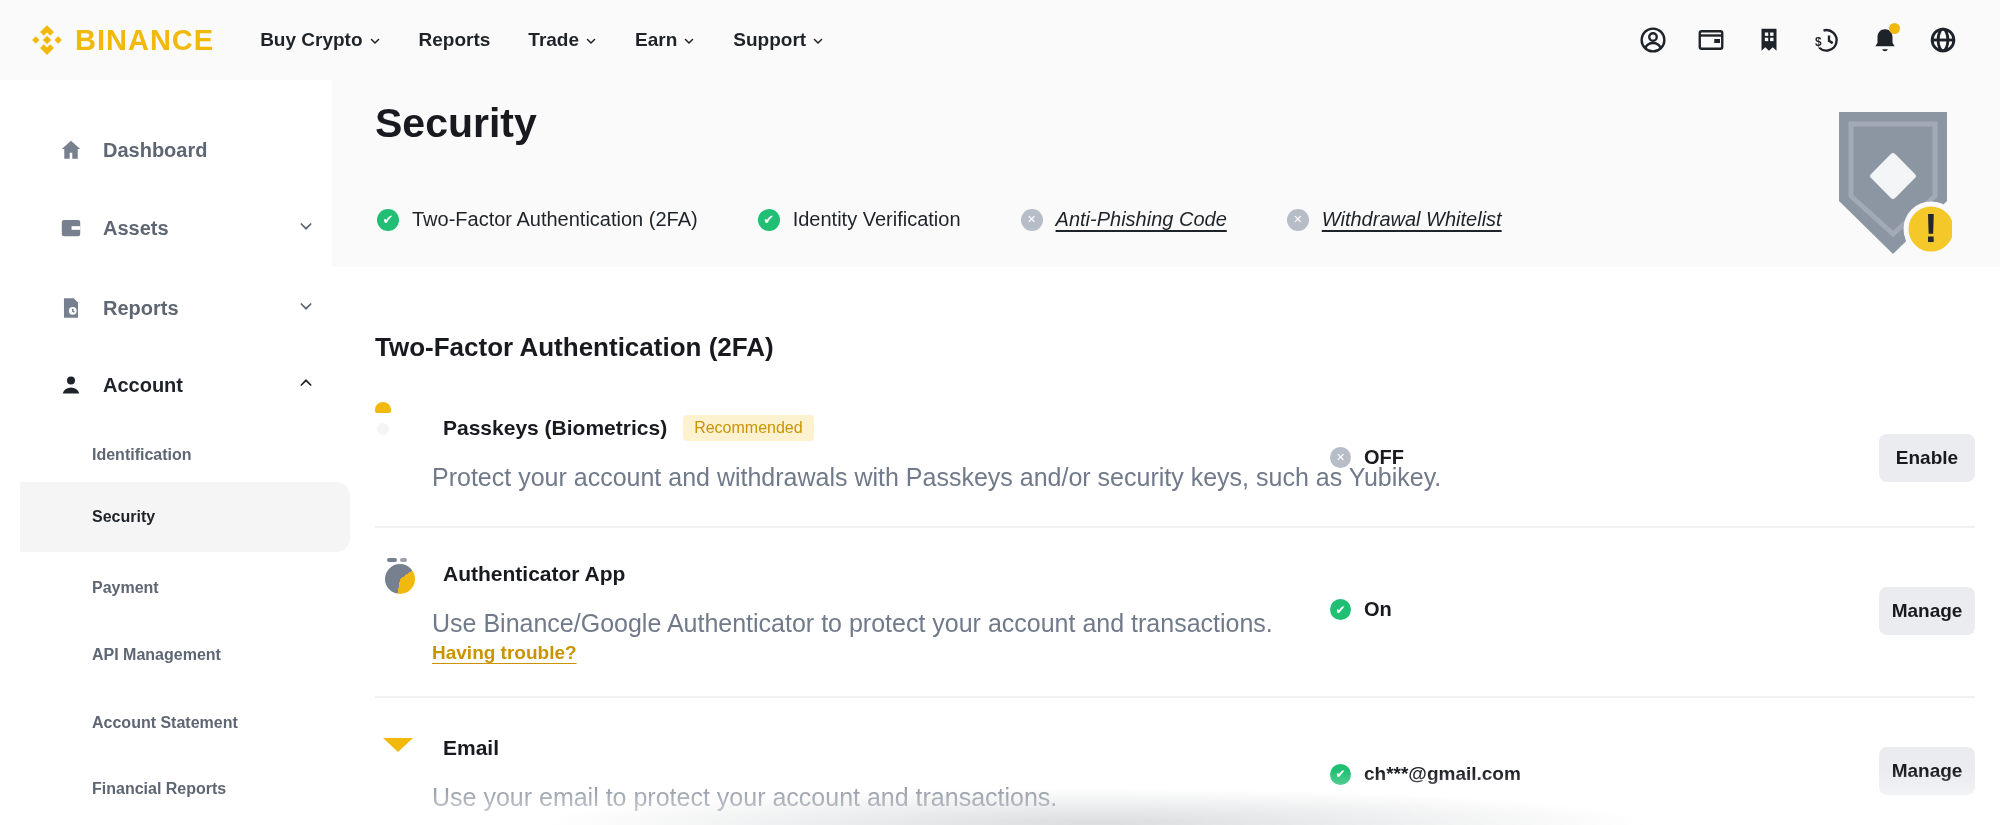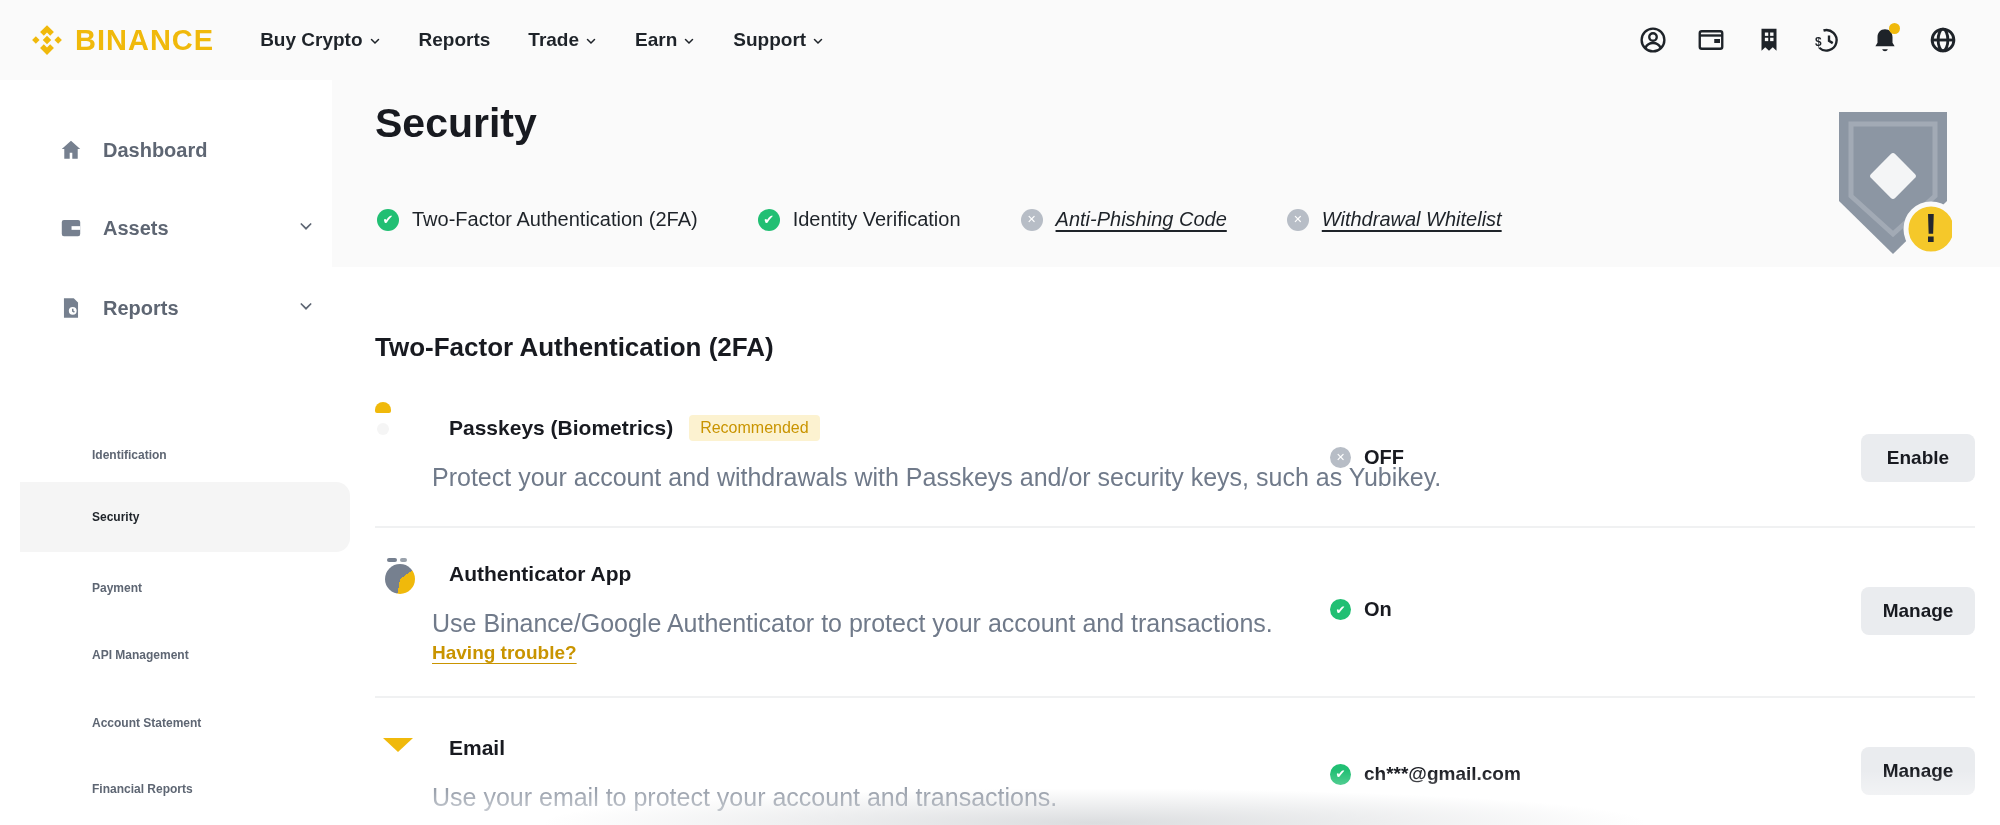--- a/index.html
+++ b/index.html
@@ -28,49 +28,49 @@
   
   .sidebar { position:absolute; top:80px; left:0; width:332px; bottom:0; background:#ffffff;margin-left:20px; }
   .side-item { position:absolute; left:0; right:2px; height:44px; display:flex; align-items:center; padding-left:38px; cursor:pointer; }
   .side-item .s-ic { width:26px; height:26px; color:#76808F; margin-right:19px; flex:0 0 26px; }
   .side-item .s-label { font-size:20px; font-weight:600; color:#5E6673; }
   .side-item .s-chev { position:absolute; right:36px; color:#5E6673; }
   .side-item.account .s-ic { color:#1E2329; }
   .side-item.account .s-label { color:#1E2329; font-weight:700; }
   .side-item.account .s-chev { color:#1E2329; }
   .side-sub { position:absolute; left:0; right:2px; height:44px; display:flex; align-items:center; padding-left:72px; cursor:pointer; }
-  .side-sub .s-label { font-size:12px; font-weight:600; color:#5E6673; }
+  .side-sub .s-label { font-size:16px; font-weight:600; color:#5E6673; }
   .side-sub.active { height:70px; background:#F5F5F5; border-radius:0 14px 14px 0; }
   .side-sub.active .s-label { color:#1E2329; font-weight:700; }
 
   
   .header-band { position:absolute; left:332px; top:80px; right:0; height:187px; background:#FAFAFA; }
   .page-title { position:absolute; left:43px; top:20px; font-size:41px; font-weight:700; color:#181A20; }
   .checks-row { position:absolute; left:45px; top:128px; display:flex; align-items:center; gap:60px; }
   .check-item { display:flex; align-items:center; gap:13px; cursor:pointer; }
   .check-item .c-label { font-size:20px; font-weight:500; color:#1E2329; }
   .check-item .c-label.underlined { text-decoration:underline; text-underline-offset:4px;font-style:italic; }
   .chip { width:22px; height:22px; border-radius:50%; display:flex; align-items:center; justify-content:center; color:#fff; flex:0 0 22px; }
   .chip.on { background:#21BF73; }
   .chip.off { background:#B7BDC6; }
   .chip .g { font-size:13px; font-weight:700; line-height:1; }
   .shield-wrap { position:absolute; right:48px; top:28px; width:118px; height:152px; }
 
   
   .section-heading { position:absolute; left:375px; top:332px; font-size:26px; font-weight:700; color:#181A20; }
   .row { position:absolute; left:375px; width:1600px; }
   .r-icon { position:absolute; left:8px; }
-  .r-title-line { position:absolute; left:74px; top:0; display:flex; align-items:center; gap:16px; white-space:nowrap; }
+  .r-title-line { position:absolute; left:68px; top:0; display:flex; align-items:center; gap:16px; white-space:nowrap; }
   .r-title { font-size:21px; font-weight:700; color:#181A20; }
   .badge { background:#FCF2D0; color:#C99400; font-size:16px; font-weight:500; padding:4px 11px; border-radius:4px; }
   .r-desc { position:absolute; left:57px; font-size:25px; color:#707A8A; white-space:nowrap; }
   .r-link { position:absolute; left:57px; font-size:19px; font-weight:600; color:#C99400; text-decoration:underline; text-underline-offset:4px; cursor:pointer; }
   .r-status { position:absolute; left:955px; display:flex; align-items:center; gap:13px; white-space:nowrap; }
   .r-status .st-text { font-size:20px; font-weight:700; color:#181A20; }
-  .btn { position:absolute; right:0; width:114px; height:48px; background:#EAECEF; border:none; border-radius:8px;
+  .btn { position:absolute; right:0; width:96px; height:48px; background:#EAECEF; border:none; border-radius:8px;
          font-family:inherit; font-size:19px; font-weight:600; color:#181A20; cursor:pointer;margin-left:9px; }
   .divider { position:absolute; left:375px; width:1600px; height:2px; background:#F0F1F2; }
 
   
   .pk { width:35px; height:35px; position:relative; }
   .pk .box { position:absolute; left:3px; right:3px; top:2px; bottom:2px; background:#76808F; border-radius:3px; }
   .pk .bar { position:absolute; left:0; right:0; top:11px; height:5px; background:#F0B90B; }
   .pk .head { position:absolute; left:50%; top:5px; transform:translateX(-50%); width:12px; height:12px; border-radius:50%; background:#F5F5F5; }
   .pk .pbody { position:absolute; left:50%; transform:translateX(-50%); bottom:5px; width:16px; height:11px; background:#F0B90B; border-radius:8px 8px 2px 2px; }
   
@@ -225,20 +225,34 @@
         </svg>
       </span>
       <span class="s-label">Reports</span>
       <span class="s-chev">
         <svg width="16" height="16" viewBox="0 0 24 24">
             <path d="M5 9l7 7 7-7" stroke="currentColor" stroke-width="2.6" fill="none" stroke-linecap="round"></path>
           </svg>
       </span>
     </div>
 
+    <div class="side-item account" style="top:283px">
+      <span class="s-ic">
+        <svg width="26" height="26" viewBox="0 0 24 24">
+          <circle cx="12" cy="7.8" r="3.7" fill="currentColor"></circle>
+          <path d="M4.3 19.8c1.3-3.5 4.1-5.4 7.7-5.4s6.4 1.9 7.7 5.4z" fill="currentColor"></path>
+        </svg>
+      </span>
+      <span class="s-label">Account</span>
+      <span class="s-chev">
+        <svg width="16" height="16" viewBox="0 0 24 24">
+            <path d="M5 15l7-7 7 7" stroke="currentColor" stroke-width="2.6" fill="none" stroke-linecap="round"></path>
+          </svg>
+      </span>
+    </div>
 
     <div class="side-sub" style="top:353px">
       <span class="s-label">Identification</span>
     </div>
     <div class="side-sub active" style="top:402px">
       <span class="s-label">Security</span>
     </div>
     <div class="side-sub" style="top:486px">
       <span class="s-label">Payment</span>
     </div>

